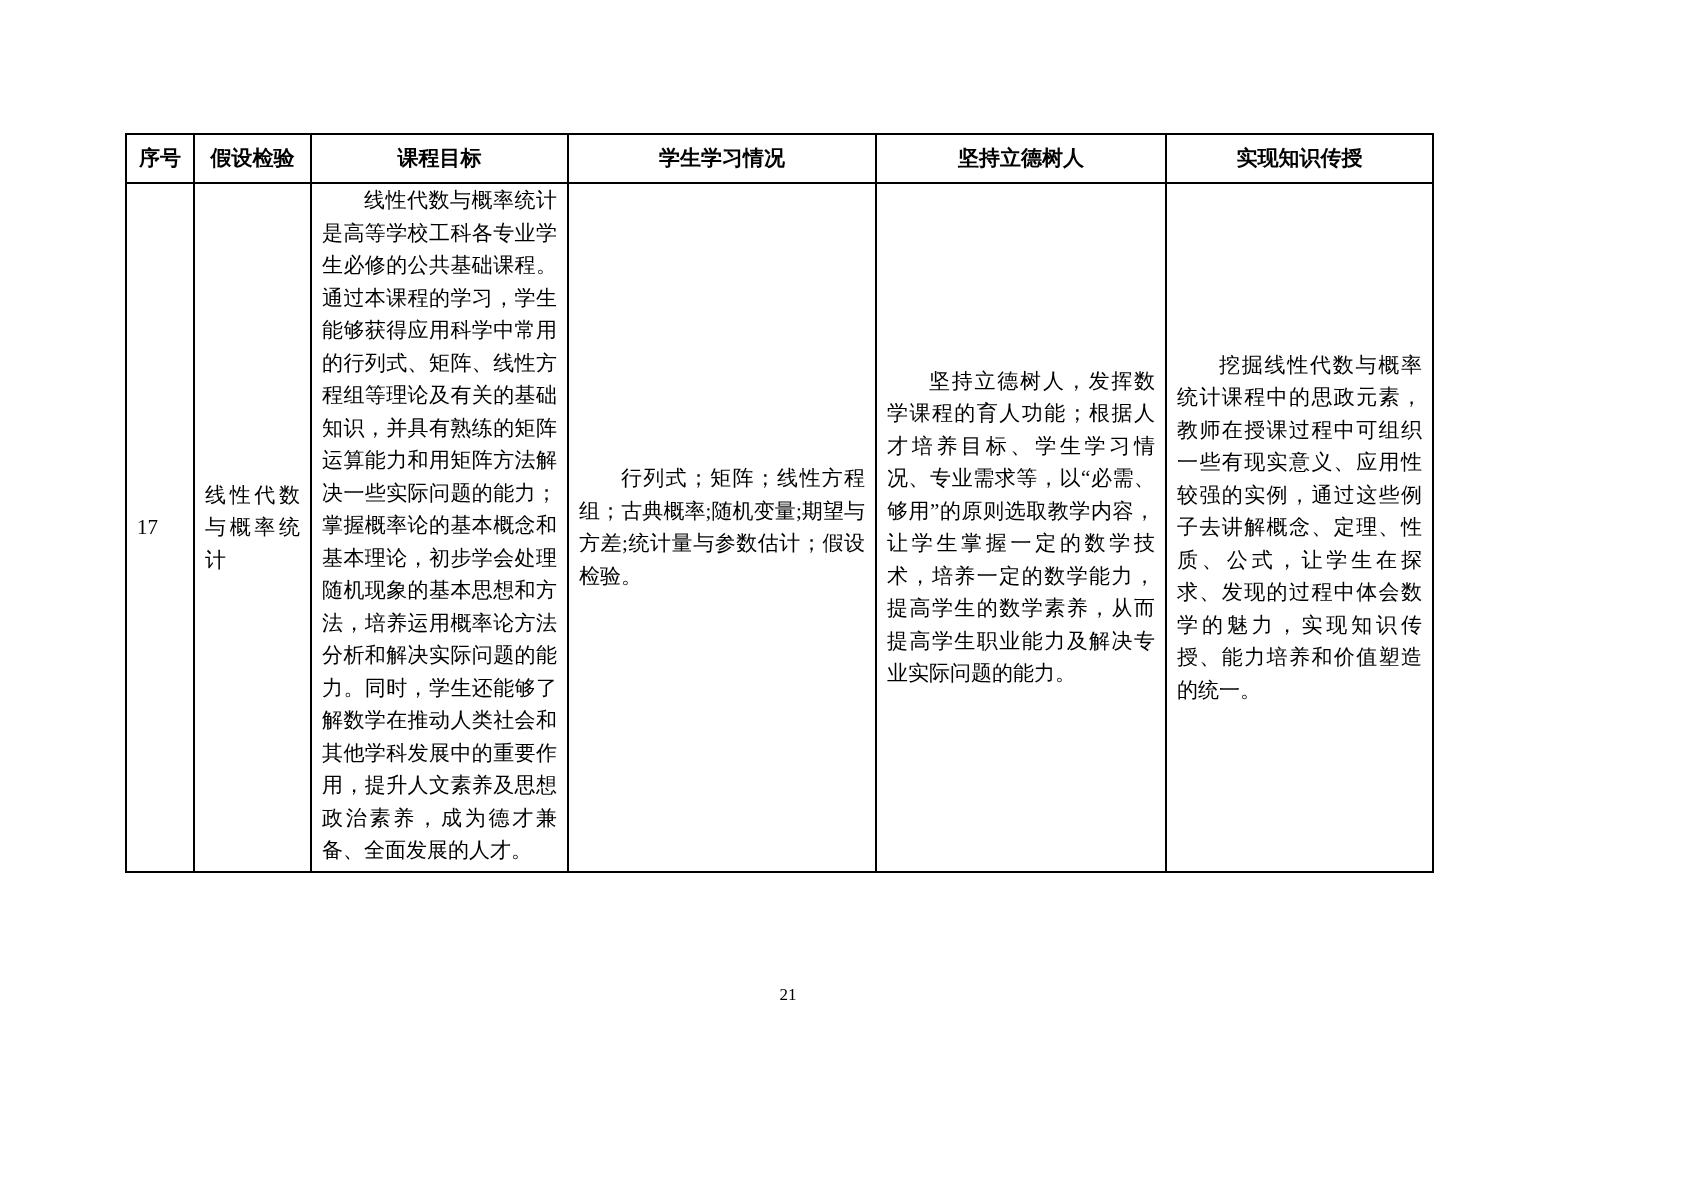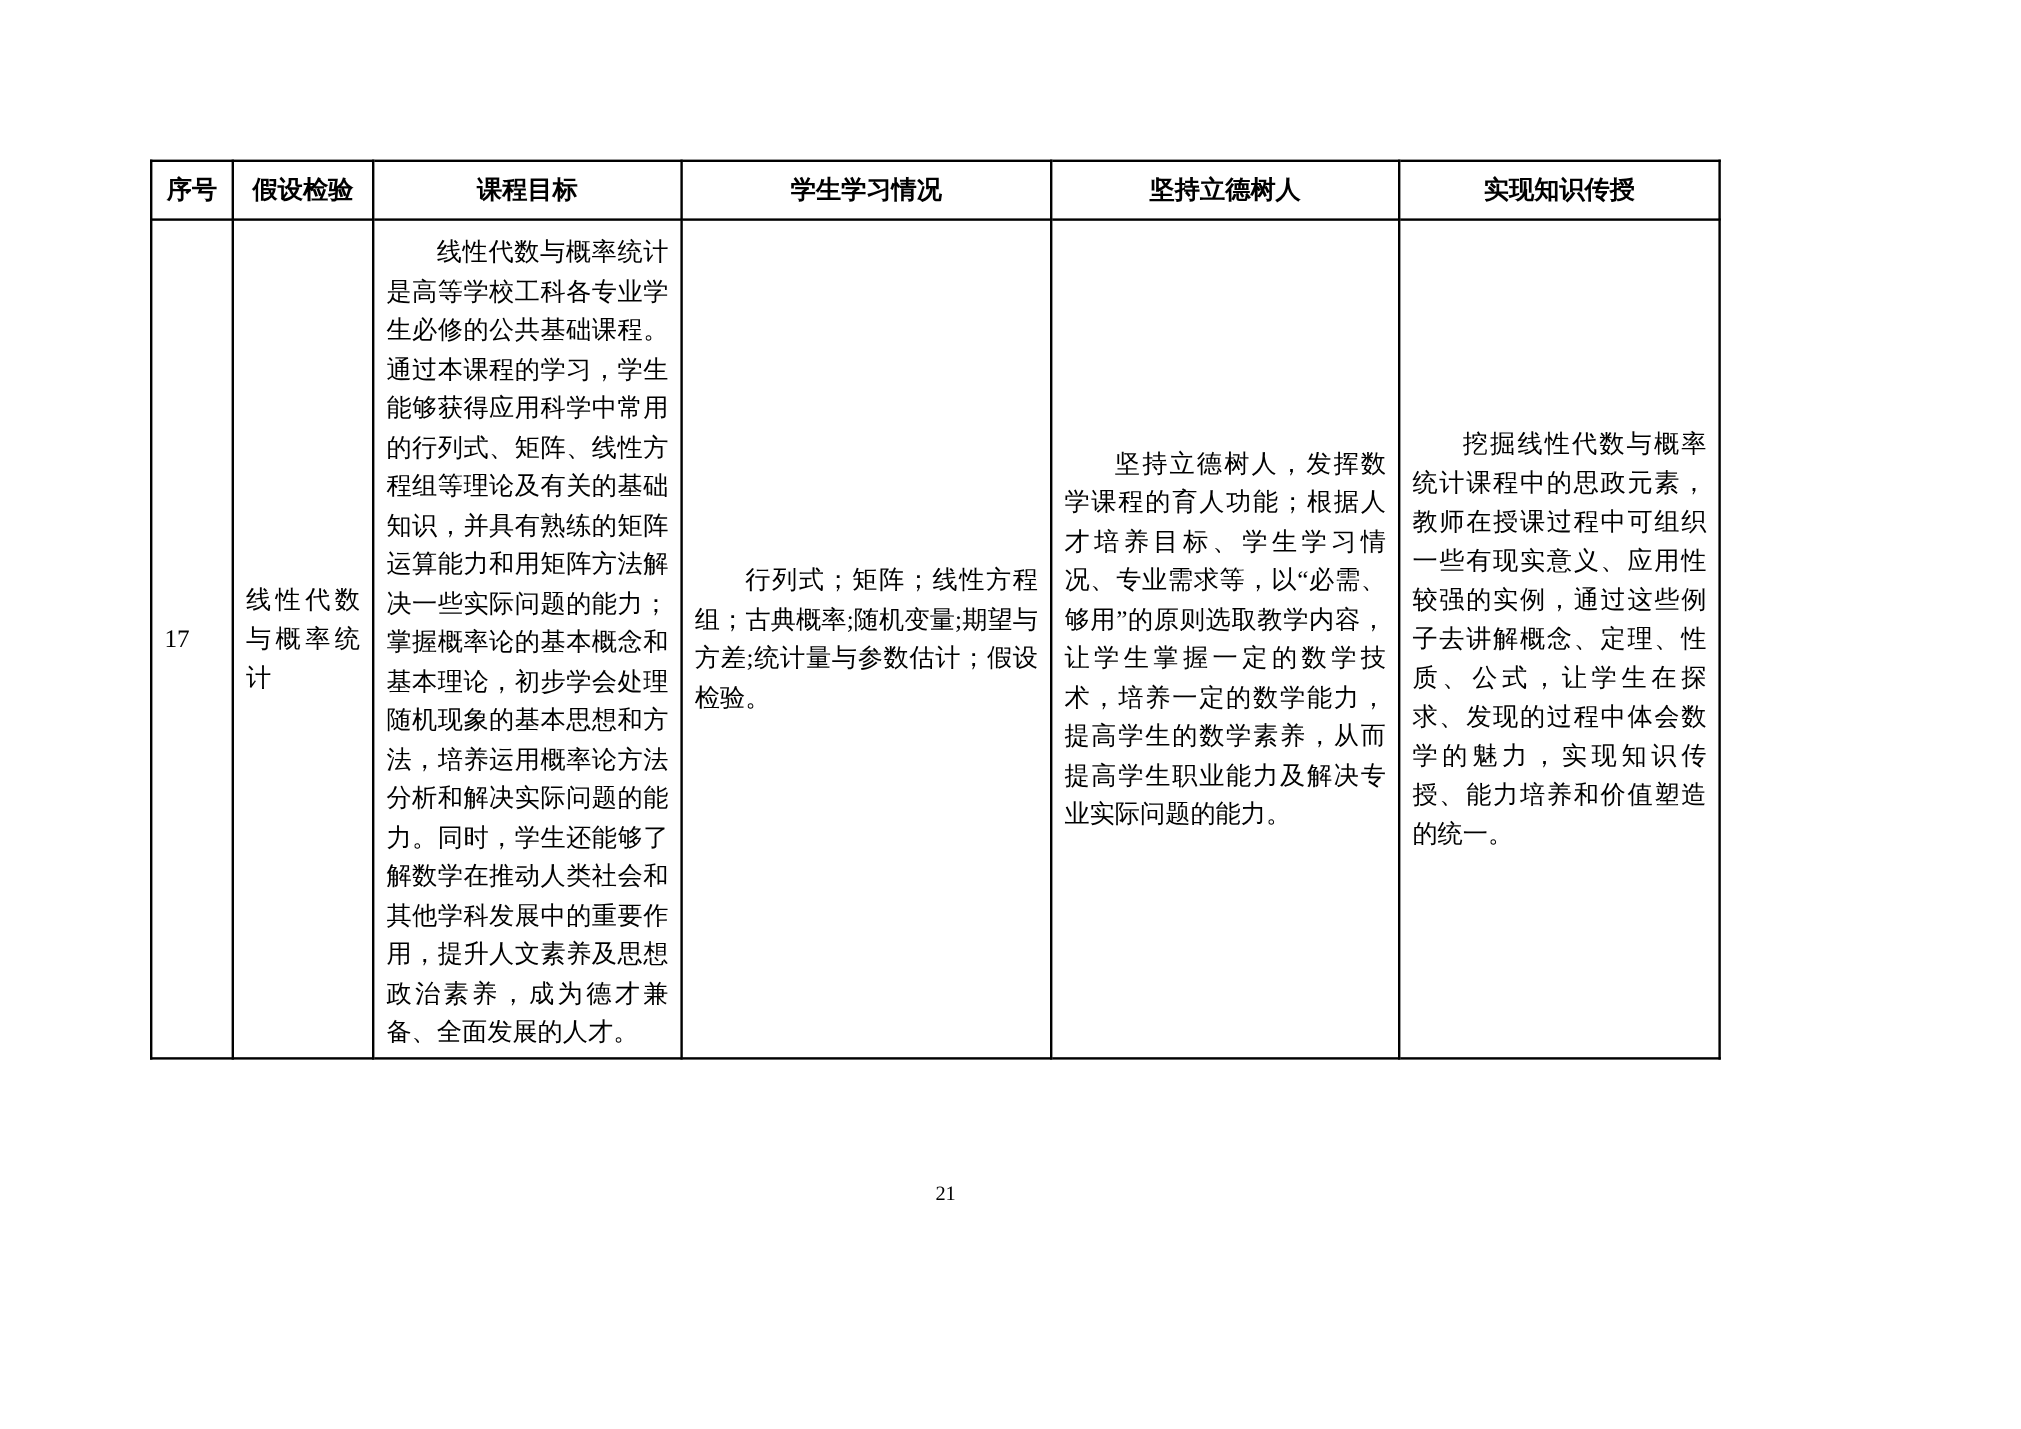--- a/index.html
+++ b/index.html
@@ -34,21 +34,21 @@
     font-weight: bold;
     text-align: center;
     vertical-align: middle;
     height: 49px;
     padding: 2px 4px;
   }
   tr.row-cont { height: 217px; }
   tr.row-cont td { vertical-align: top; padding: 6px 10px 4px 10px; }
   tr.row-main { height: 555px; }
   tr.row-main td { vertical-align: middle; padding: 4px 10px; }
-  tr.row-main td.v-top { vertical-align: top; padding-top: 10px; }
+  tr.row-main td.v-top { vertical-align: top; padding-top: 0; }
   td.c-center { text-align: left; }
   .para {
     text-align: justify;
     word-break: break-all;
   }
   .para.indent { text-indent: 2em; }
   .page-number {
     position: absolute;
     left: 125px;
     top: 985px;

